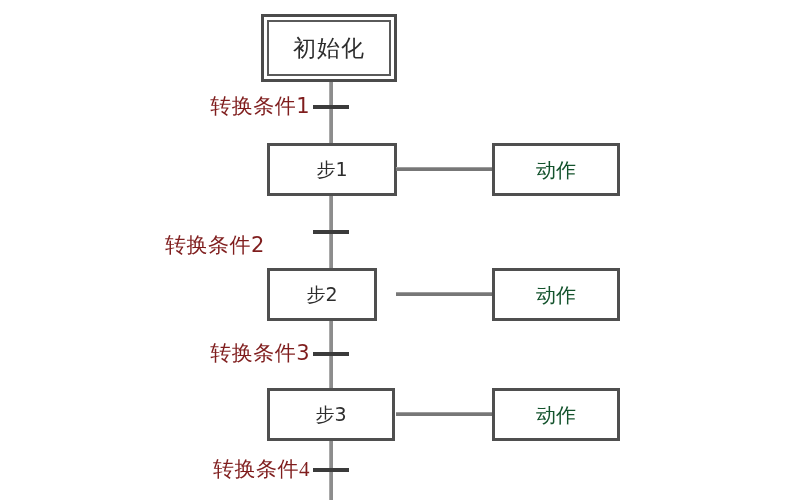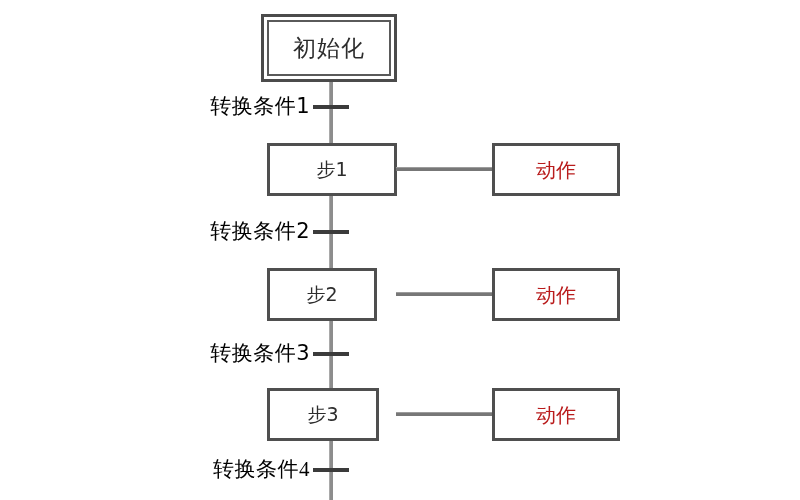--- a/index.html
+++ b/index.html
@@ -79,21 +79,21 @@
     position: absolute;
     box-sizing: border-box;
     border: 3px solid #4f4f4f;
     background: #ffffff;
     display: flex;
     align-items: center;
     justify-content: center;
   }
   .action-label {
     font-size: 20px;
-    color: #b91c1c;
+    color: #14532d;
     line-height: 1;
     white-space: nowrap;
   }
 
   
   .action-connector {
     position: absolute;
     height: 4px;
     background: #777777;
     border-top: 1px solid #9c9c9c;
@@ -103,21 +103,21 @@
   
   .transition-bar {
     position: absolute;
     height: 4px;
     background: #3b3b3b;
     box-sizing: border-box;
   }
   .transition-label {
     position: absolute;
     font-size: 21px;
-    color: #000000;
+    color: #7f1d1d;
     text-align: right;
     line-height: 1;
     white-space: nowrap;
     letter-spacing: 0.5px;
   }
 </style>
 </head>
 <body>
 
 <div id="canvas">
@@ -146,35 +146,35 @@
   <div class="transition-bar" style="left:313px; top:105px; width:36px;"></div>
 
   <div class="step-box" style="left:267px; top:143px; width:130px; height:53px;">
     <span class="step-label">步1</span>
   </div>
   <div class="action-connector" style="left:396px; top:167px; width:97px;"></div>
   <div class="action-box" style="left:492px; top:143px; width:128px; height:53px;">
     <span class="action-label">动作</span>
   </div>
 
-  <div class="transition-label" style="left:120px; top:221px; width:190px;">转换条件2</div>
+  <div class="transition-label" style="left:120px; top:235px; width:190px;text-align:center;">转换条件2</div>
   <div class="transition-bar" style="left:313px; top:230px; width:36px;"></div>
 
   <div class="step-box" style="left:267px; top:268px; width:110px; height:53px;">
     <span class="step-label">步2</span>
   </div>
   <div class="action-connector" style="left:396px; top:292px; width:97px;"></div>
   <div class="action-box" style="left:492px; top:268px; width:128px; height:53px;">
     <span class="action-label">动作</span>
   </div>
 
   <div class="transition-label" style="left:120px; top:343px; width:190px;text-align:right;">转换条件3</div>
   <div class="transition-bar" style="left:313px; top:352px; width:36px;"></div>
 
-  <div class="step-box" style="left:267px; top:388px; width:112px; height:53px;">
+  <div class="step-box" style="left:267px; top:388px; width:128px; height:53px;">
     <span class="step-label">步3</span>
   </div>
   <div class="action-connector" style="left:396px; top:412px; width:97px;"></div>
   <div class="action-box" style="left:492px; top:388px; width:128px; height:53px;">
     <span class="action-label">动作</span>
   </div>
 
   <div class="transition-label" style="left:120px; top:459px; width:190px;font-family:Liberation Serif, serif;">转换条件4</div>
   <div class="transition-bar" style="left:313px; top:468px; width:36px;"></div>
 

